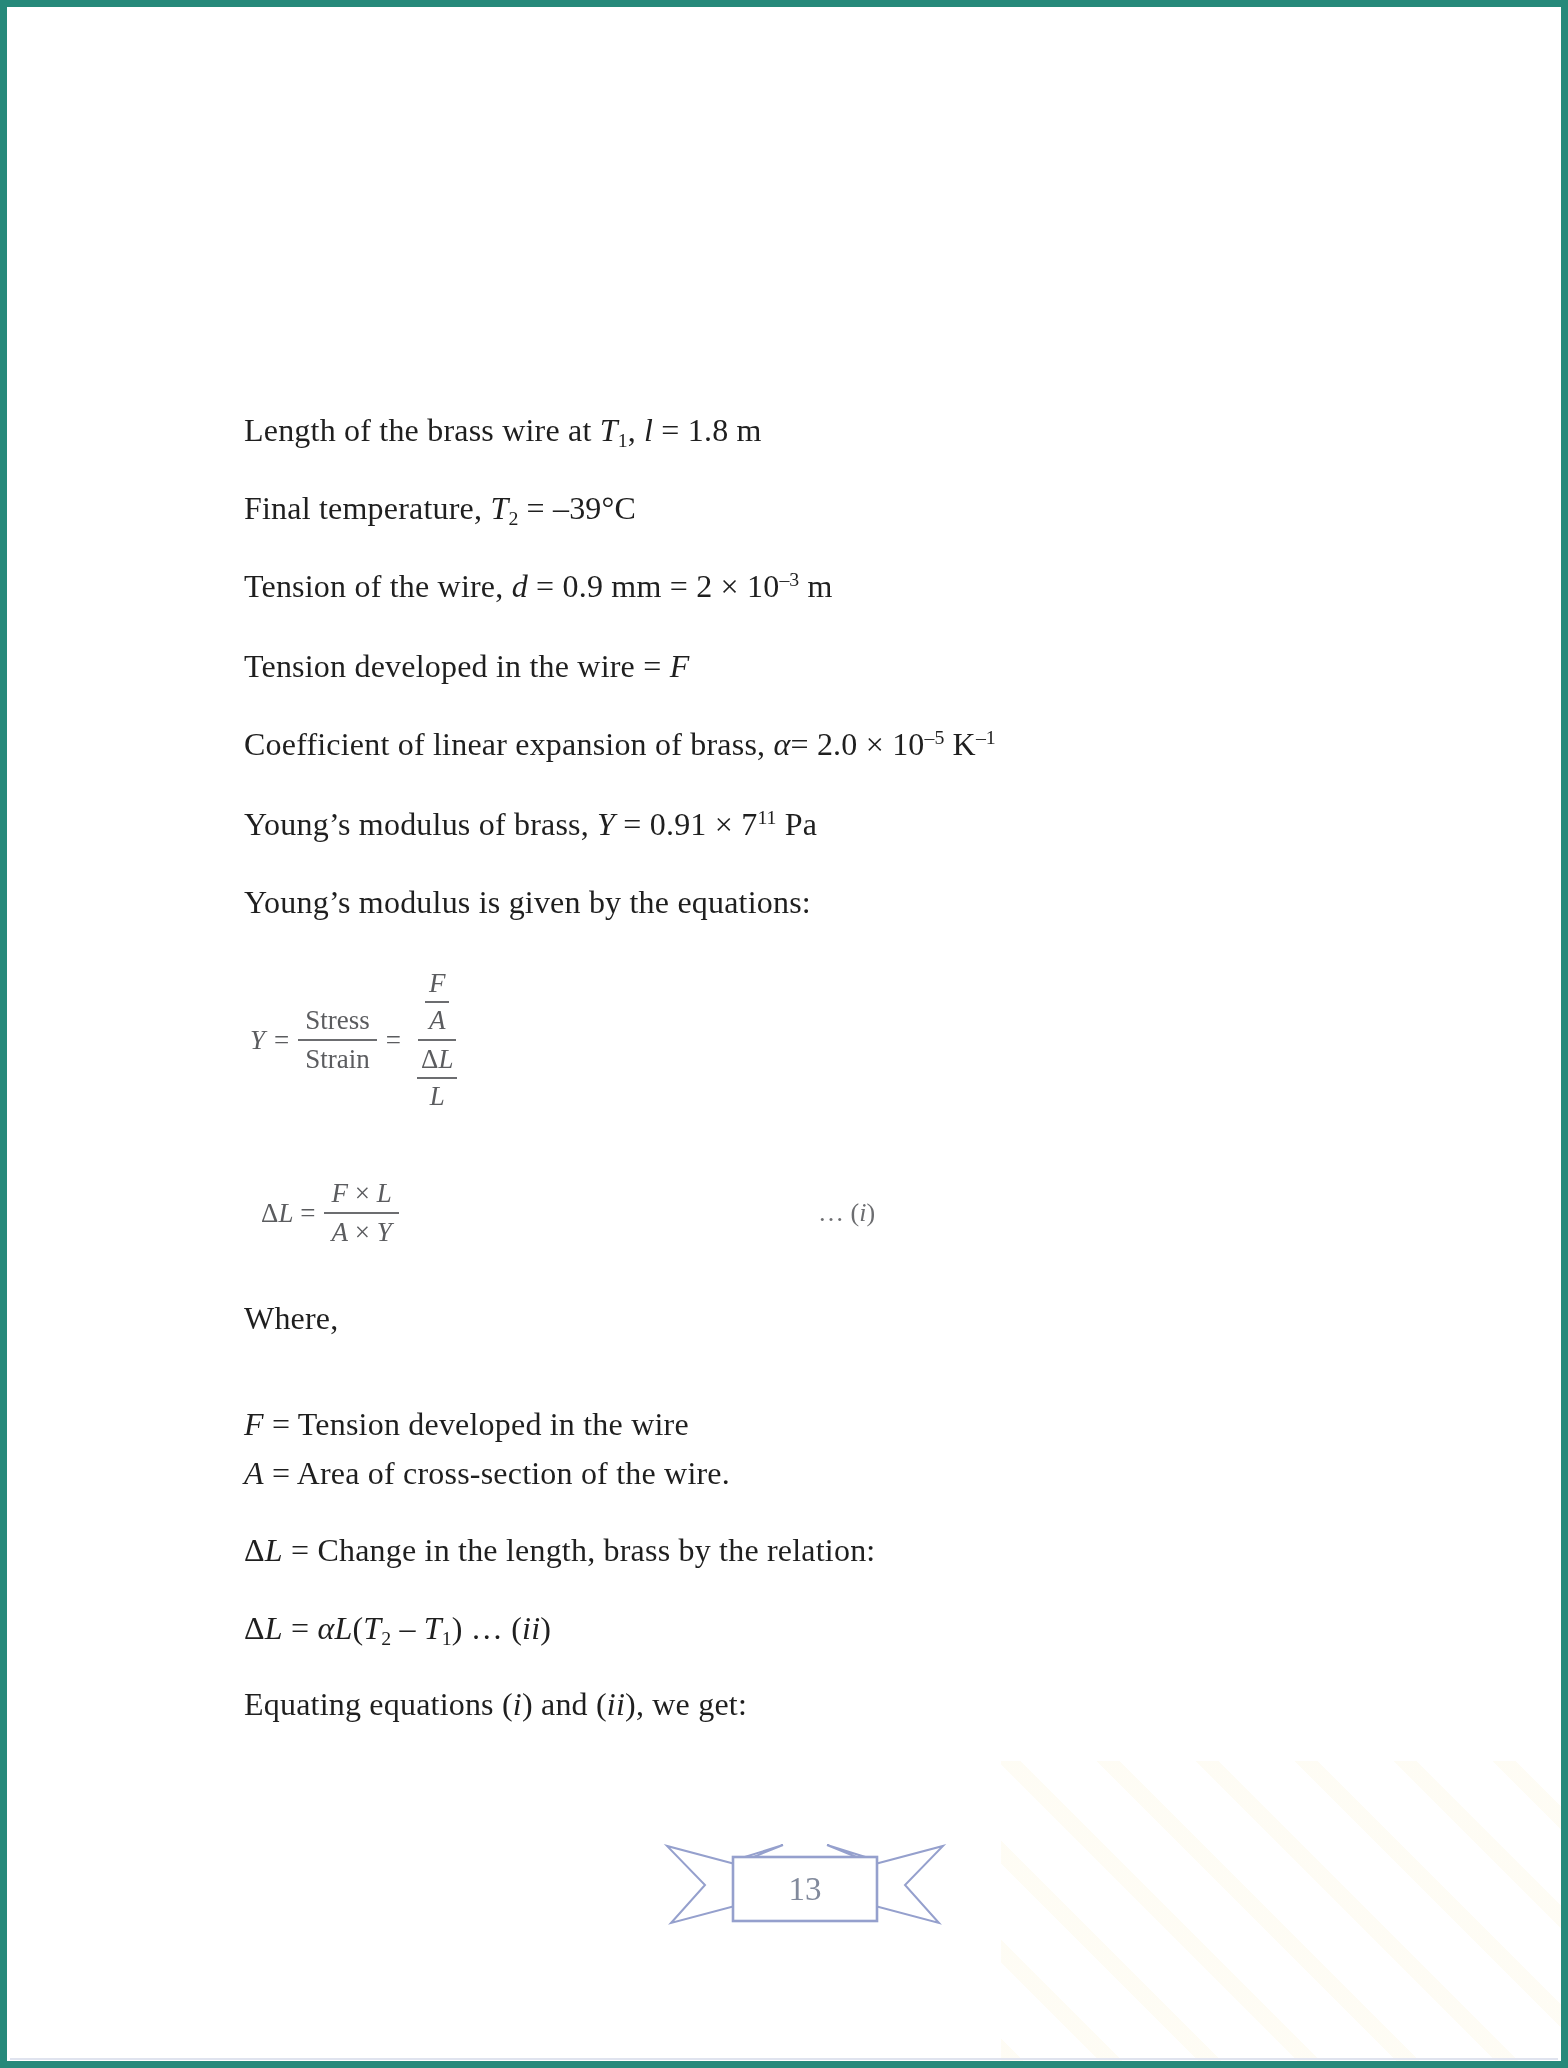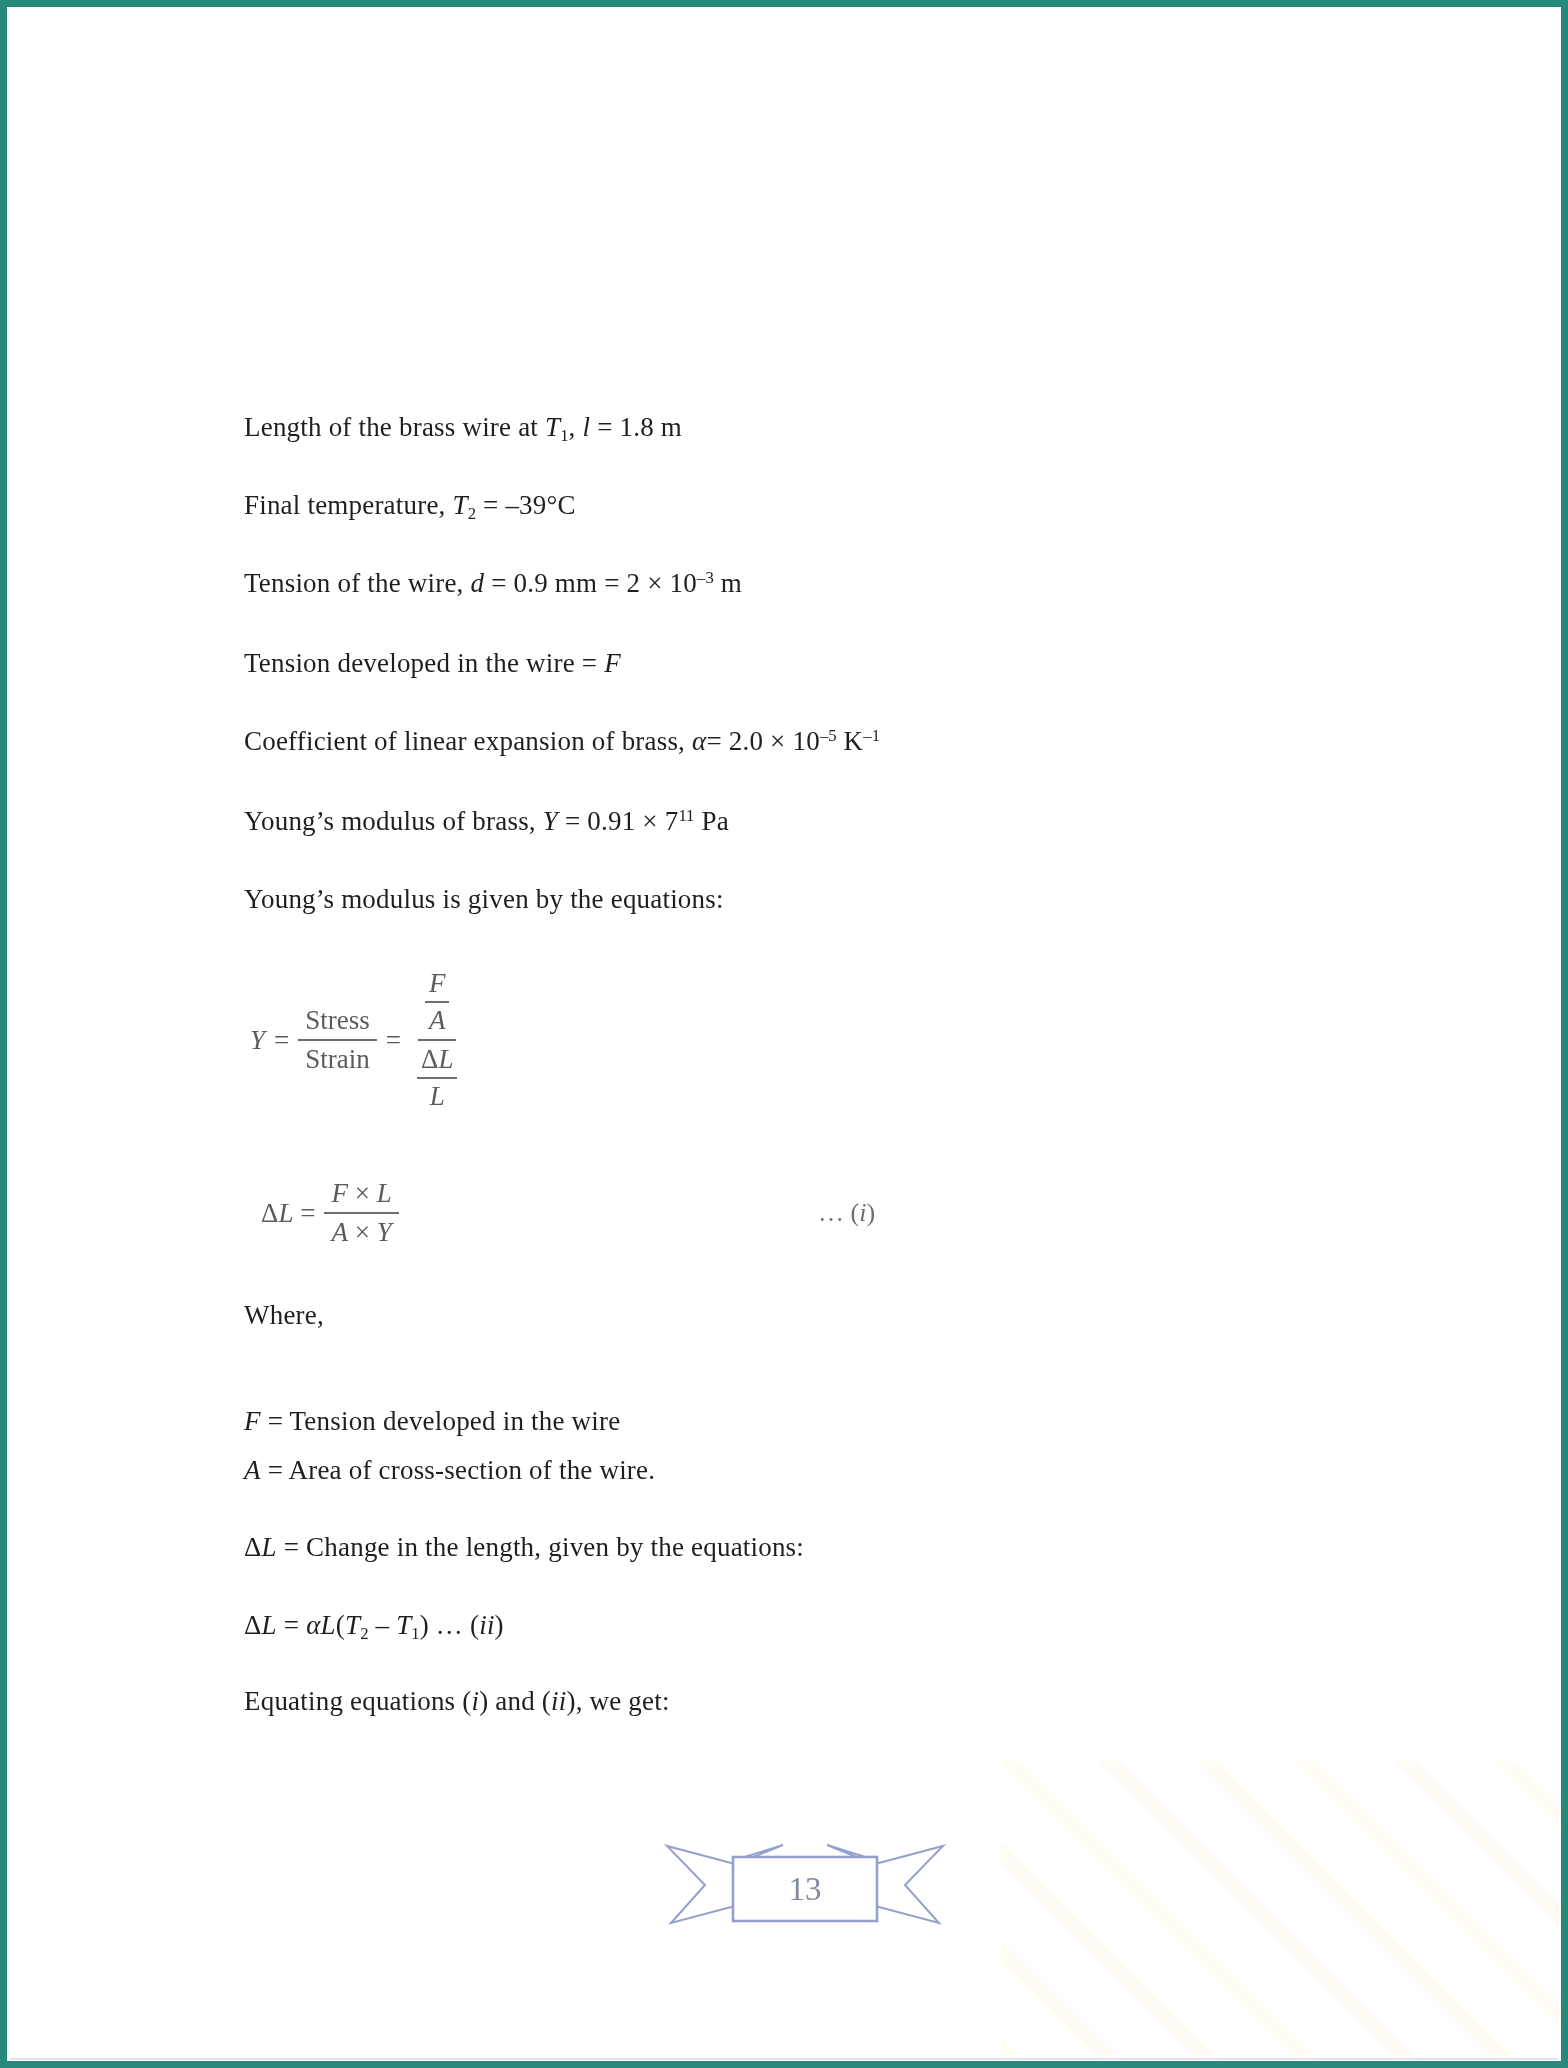--- a/index.html
+++ b/index.html
@@ -14,21 +14,21 @@
   .bottom-hairline{
     position:absolute;left:10px;right:10px;bottom:8px;height:2px;
     background:#dfe3ee;z-index:4;
   }
   .watermark{
     position:absolute;right:7px;bottom:7px;width:560px;height:300px;opacity:.45;
     background:repeating-linear-gradient(45deg,rgba(252,246,222,.7) 0 16px,rgba(255,255,255,0) 16px 70px);
     z-index:0;
   }
   .line{
-    position:absolute;font-size:27px;color:#1f1f1f;white-space:nowrap;
+    position:absolute;font-size:32px;color:#1f1f1f;white-space:nowrap;
     letter-spacing:.2px;z-index:1;
   }
   .it{font-style:italic;}
   sub,sup{font-size:62%;letter-spacing:0;}
   sub{vertical-align:baseline;position:relative;top:.28em;}
   sup{vertical-align:baseline;position:relative;top:-.55em;}
   .equation{
     position:absolute;display:flex;align-items:center;gap:9px;
     font-size:27px;color:#5b5c5f;z-index:1;white-space:nowrap;
   }
@@ -82,21 +82,21 @@
   <span class="frac">
     <span class="num"><span class="it">F</span><span> × </span><span class="it">L</span></span>
     <span class="den"><span class="it">A</span><span> × </span><span class="it">Y</span></span>
   </span>
 </div>
 <div class="eq-tag" style="left:818px;top:1198px"><span>… (</span><span class="it">i</span><span>)</span></div>
 
 <div class="line" style="left:244px;top:1300px"><span>Where,</span></div>
 <div class="line" style="left:244px;top:1406px"><span class="it">F</span><span> = Tension developed in the wire</span></div>
 <div class="line" style="left:244px;top:1455px"><span class="it">A</span><span> = Area of cross-section of the wire.</span></div>
-<div class="line" style="left:244px;top:1532px"><span>Δ</span><span class="it">L</span><span> = Change in the length, given by the equations:</span></div>
+<div class="line" style="left:244px;top:1532px"><span>Δ</span><span class="it">L</span><span> = Change in the length, brass by the relation:</span></div>
 <div class="line" style="left:244px;top:1610px"><span>Δ</span><span class="it">L</span><span> = </span><span class="it">αL</span><span>(</span><span class="it">T</span><sub>2</sub><span> – </span><span class="it">T</span><sub>1</sub><span>) … (</span><span class="it">ii</span><span>)</span></div>
 <div class="line" style="left:244px;top:1686px"><span>Equating equations (</span><span class="it">i</span><span>) and (</span><span class="it">ii</span><span>), we get:</span></div>
 
 <div class="banner">
   <svg width="300" height="105" viewBox="0 0 300 105">
     <g fill="#ffffff" stroke="#95a0cd" stroke-width="2" stroke-linejoin="miter">
 
       <polygon points="80,34 12,16 50,55 16,93 80,76"></polygon>
 
       <polygon points="220,34 288,16 250,55 284,93 220,76"></polygon>

